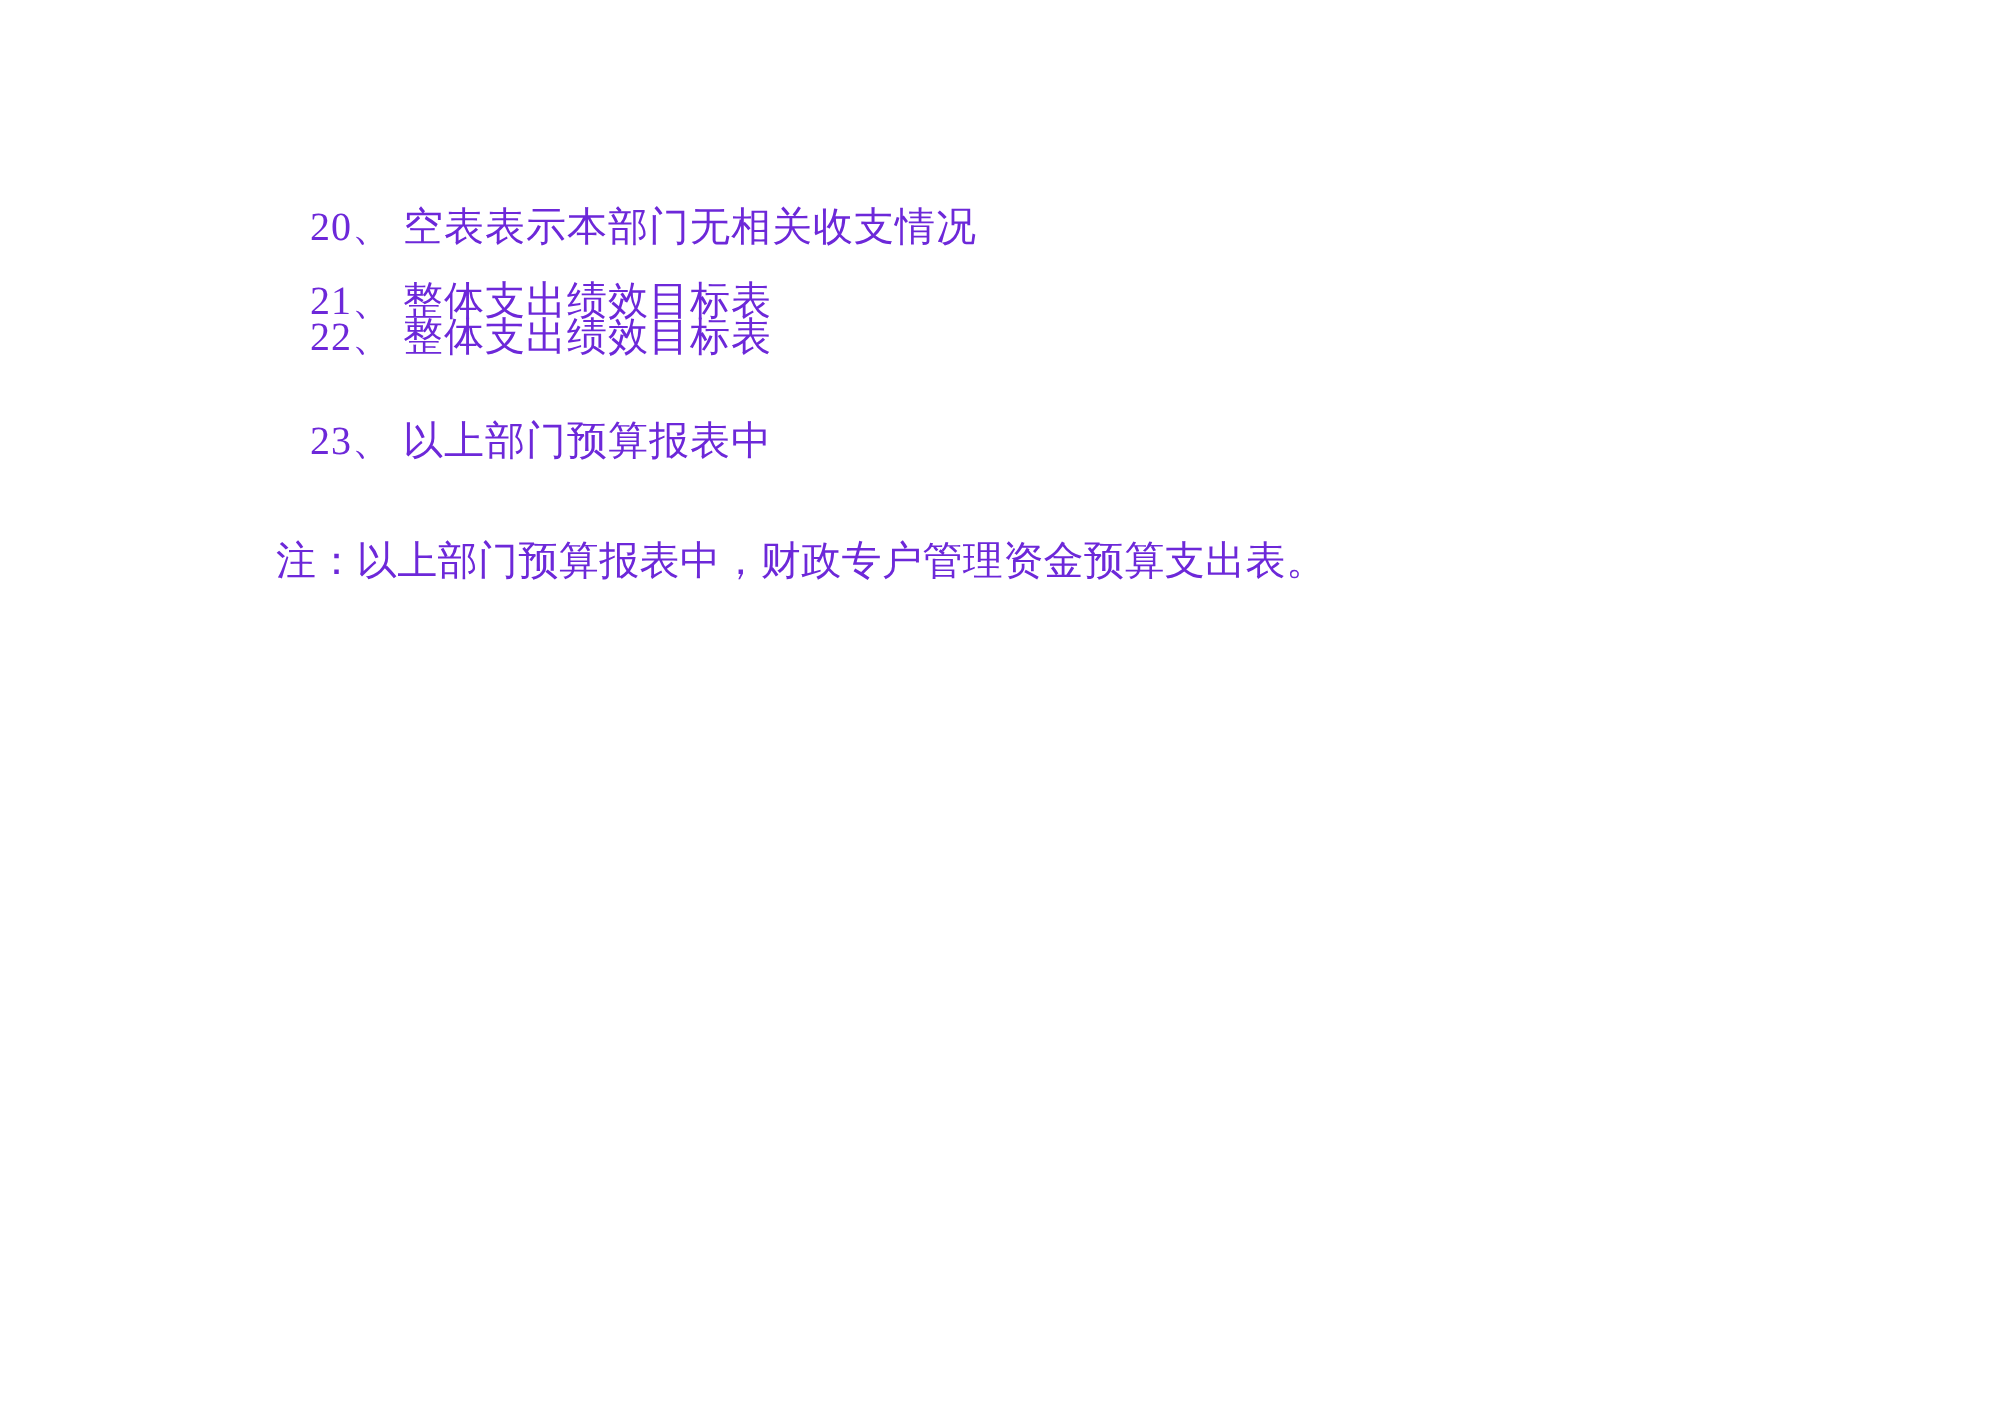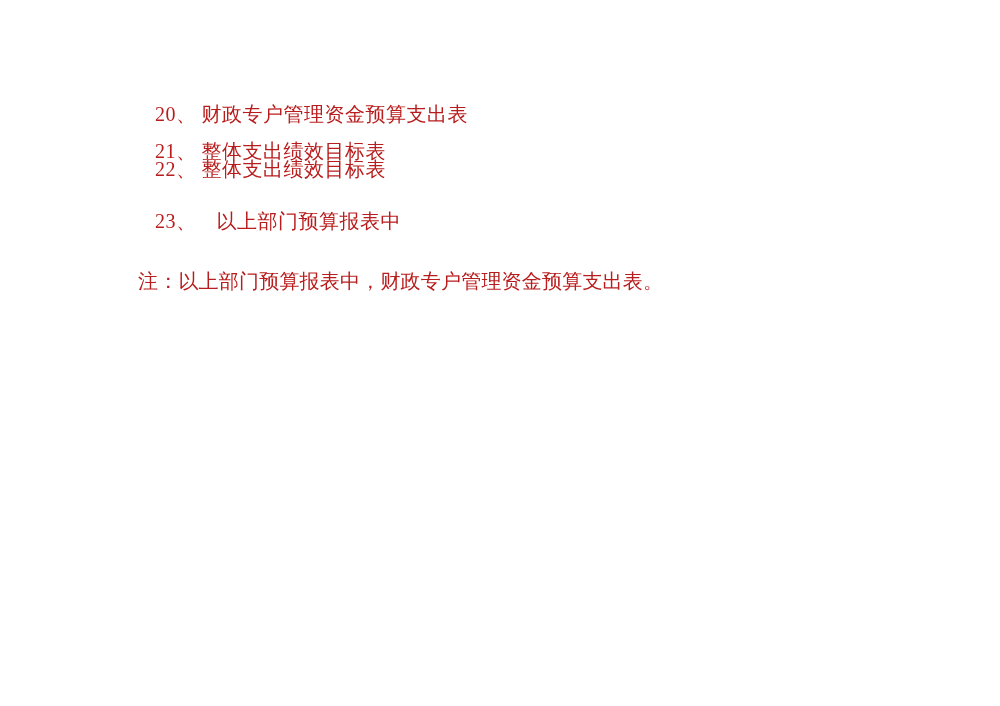--- a/index.html
+++ b/index.html
@@ -7,57 +7,57 @@
     padding: 0;
     background: #ffffff;
   }
   .page {
     position: relative;
     width: 1000px;
     height: 706px;
     background: #ffffff;
     overflow: hidden;
     font-family: "Liberation Serif", "DejaVu Serif", serif;
-    color: #b91c1c;
+    color: #6d28d9;
   }
   .list-row {
     position: absolute;
     left: 155px;
     font-size: 20px;
     line-height: 1;
     white-space: nowrap;
     letter-spacing: 0.5px;
     display: flex;
     align-items: baseline;
   }
   .list-row .item-number {
     margin-right: 5px;
   }
   .row-1 { top: 104px; }
   .row-2 { top: 141px; }
   .row-3 { top: 159px; }
-  .row-4 { top: 211px; gap: 15px; }
+  .row-4 { top: 211px; }
   .note-line {
     position: absolute;
     left: 138px;
     top: 251px;
     font-size: 20px;
     line-height: 1;
     white-space: nowrap;
     letter-spacing: 0.2px;
   }
 </style>
 </head>
 <body>
 
 <div class="page">
 
   <div class="list-row row-1">
     <span class="item-number">20、</span>
-    <span class="item-label">财政专户管理资金预算支出表</span>
+    <span class="item-label">空表表示本部门无相关收支情况</span>
   </div>
 
   <div class="list-row row-2">
     <span class="item-number">21、</span>
     <span class="item-label">整体支出绩效目标表</span>
   </div>
 
   <div class="list-row row-3">
     <span class="item-number">22、</span>
     <span class="item-label">整体支出绩效目标表</span>

